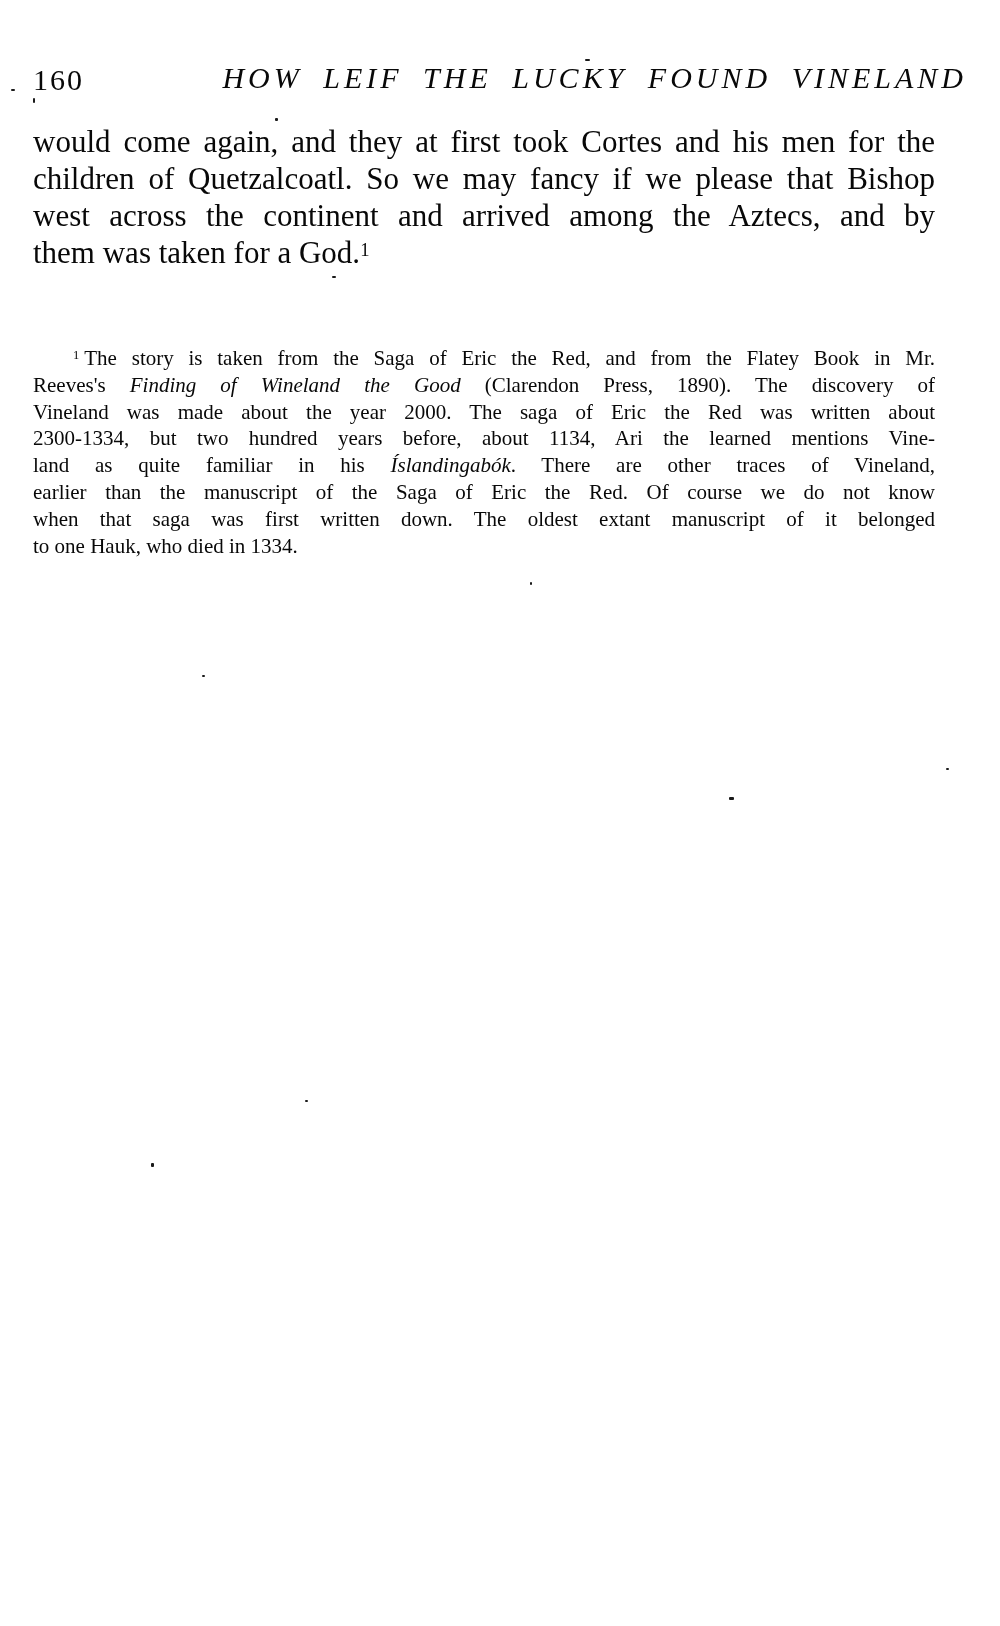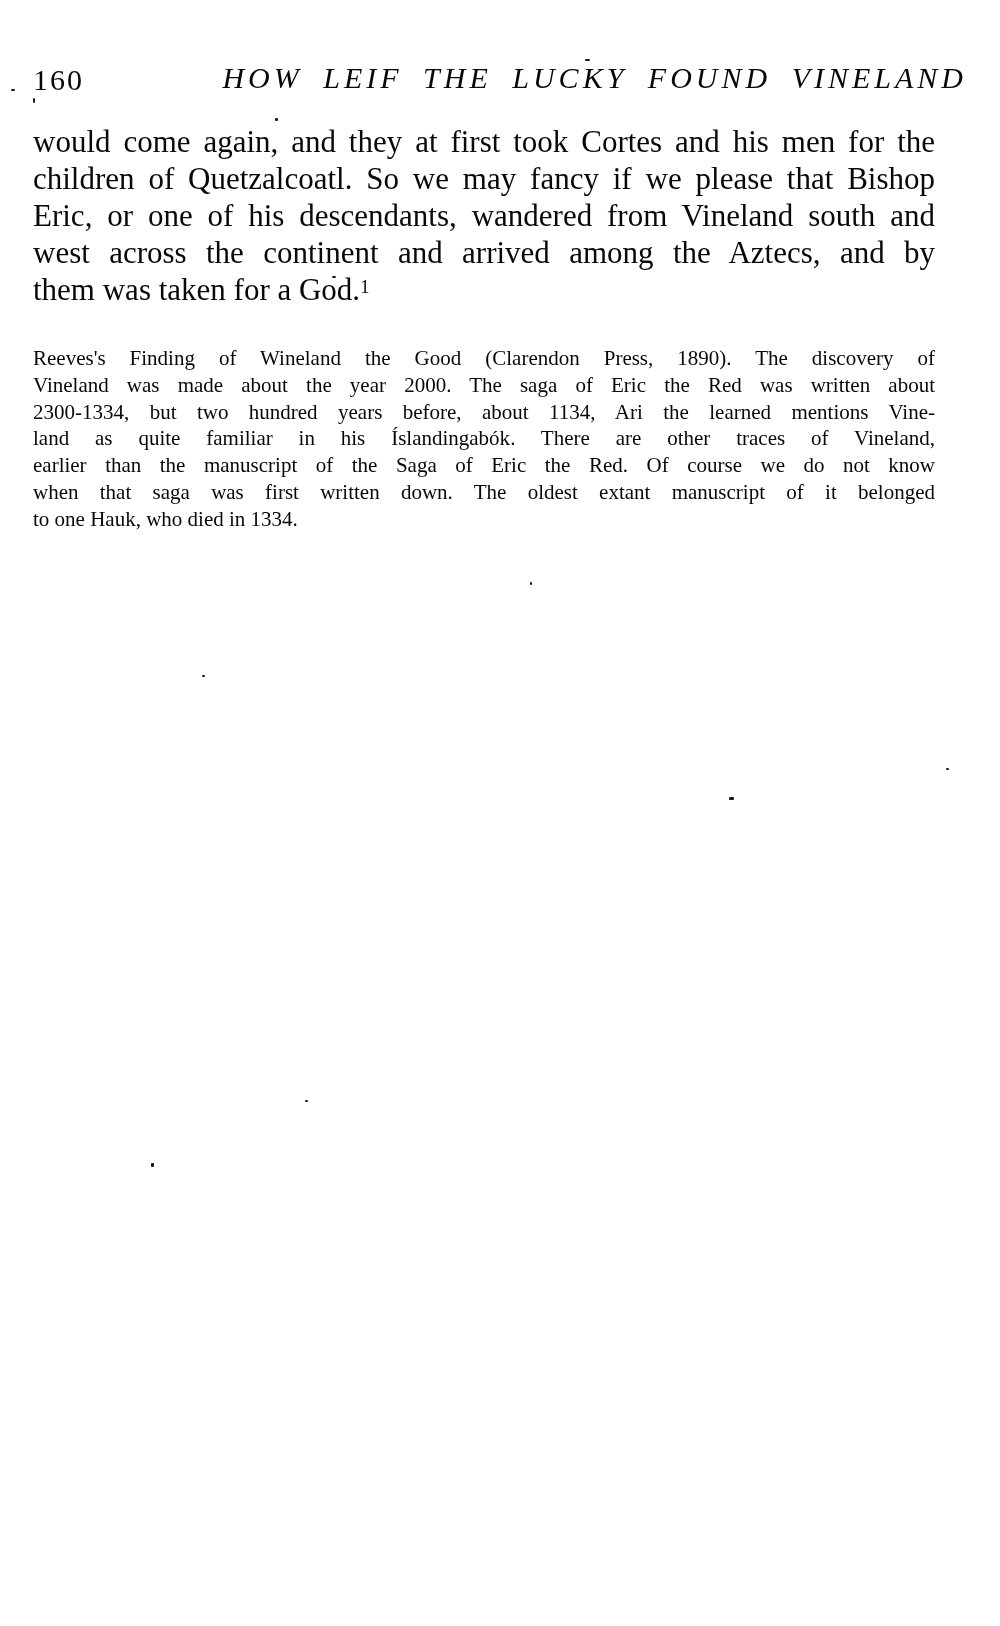--- a/index.html
+++ b/index.html
@@ -57,21 +57,21 @@
     font-size: 21px;
     line-height: 26.8px;
   }
   .fn-indent { display: inline-block; width: 40px; height: 1px; }
   .fn-marker {
     font-size: 60%;
     line-height: 0;
     vertical-align: 6px;
     margin-right: 5px;
   }
-  .it { }
+  .it { font-style: italic; }
 
   
   .speck {
     position: absolute;
     background: #1a1a1a;
     border-radius: 1px;
   }
 </style>
 </head>
 <body>
@@ -79,26 +79,26 @@
 <div class="page">
 
   <div class="running-head">
     <span class="page-number">160</span>
     <span class="running-title">HOW LEIF THE LUCKY FOUND VINELAND</span>
   </div>
 
   <div class="body-block">
     <div class="jline">would come again, and they at first took Cortes and his men for the</div>
     <div class="jline">children of Quetzalcoatl. So we may fancy if we please that Bishop</div>
-    <div class="jline">Eric, or one of his descendants, wandered from Vineland south and</div>
     <div class="jline">west across the continent and arrived among the Aztecs, and by</div>
     <div class="lastline"><span>them was taken for a God.</span><sup class="fnref">1</sup></div>
   </div>
 
   <div class="footnote-block">
+    <div class="jline"><span class="fn-indent"></span><sup class="fn-marker">1</sup><span>The story is taken from the Saga of Eric the Red, and from the Flatey Book in Mr.</span></div>
     <div class="jline"><span>Reeves's </span><span class="it">Finding of Wineland the Good</span><span> (Clarendon Press, 1890). The discovery of</span></div>
     <div class="jline">Vineland was made about the year 2000. The saga of Eric the Red was written about</div>
     <div class="jline">2300-1334, but two hundred years before, about 1134, Ari the learned mentions Vine-</div>
     <div class="jline"><span>land as quite familiar in his </span><span class="it">Íslandingabók</span><span>. There are other traces of Vineland,</span></div>
     <div class="jline">earlier than the manuscript of the Saga of Eric the Red. Of course we do not know</div>
     <div class="jline">when that saga was first written down. The oldest extant manuscript of it belonged</div>
     <div class="lastline">to one Hauk, who died in 1334.</div>
   </div>
 
   <div class="speck" style="left:275px;top:118px;width:3px;height:3px;"></div>

